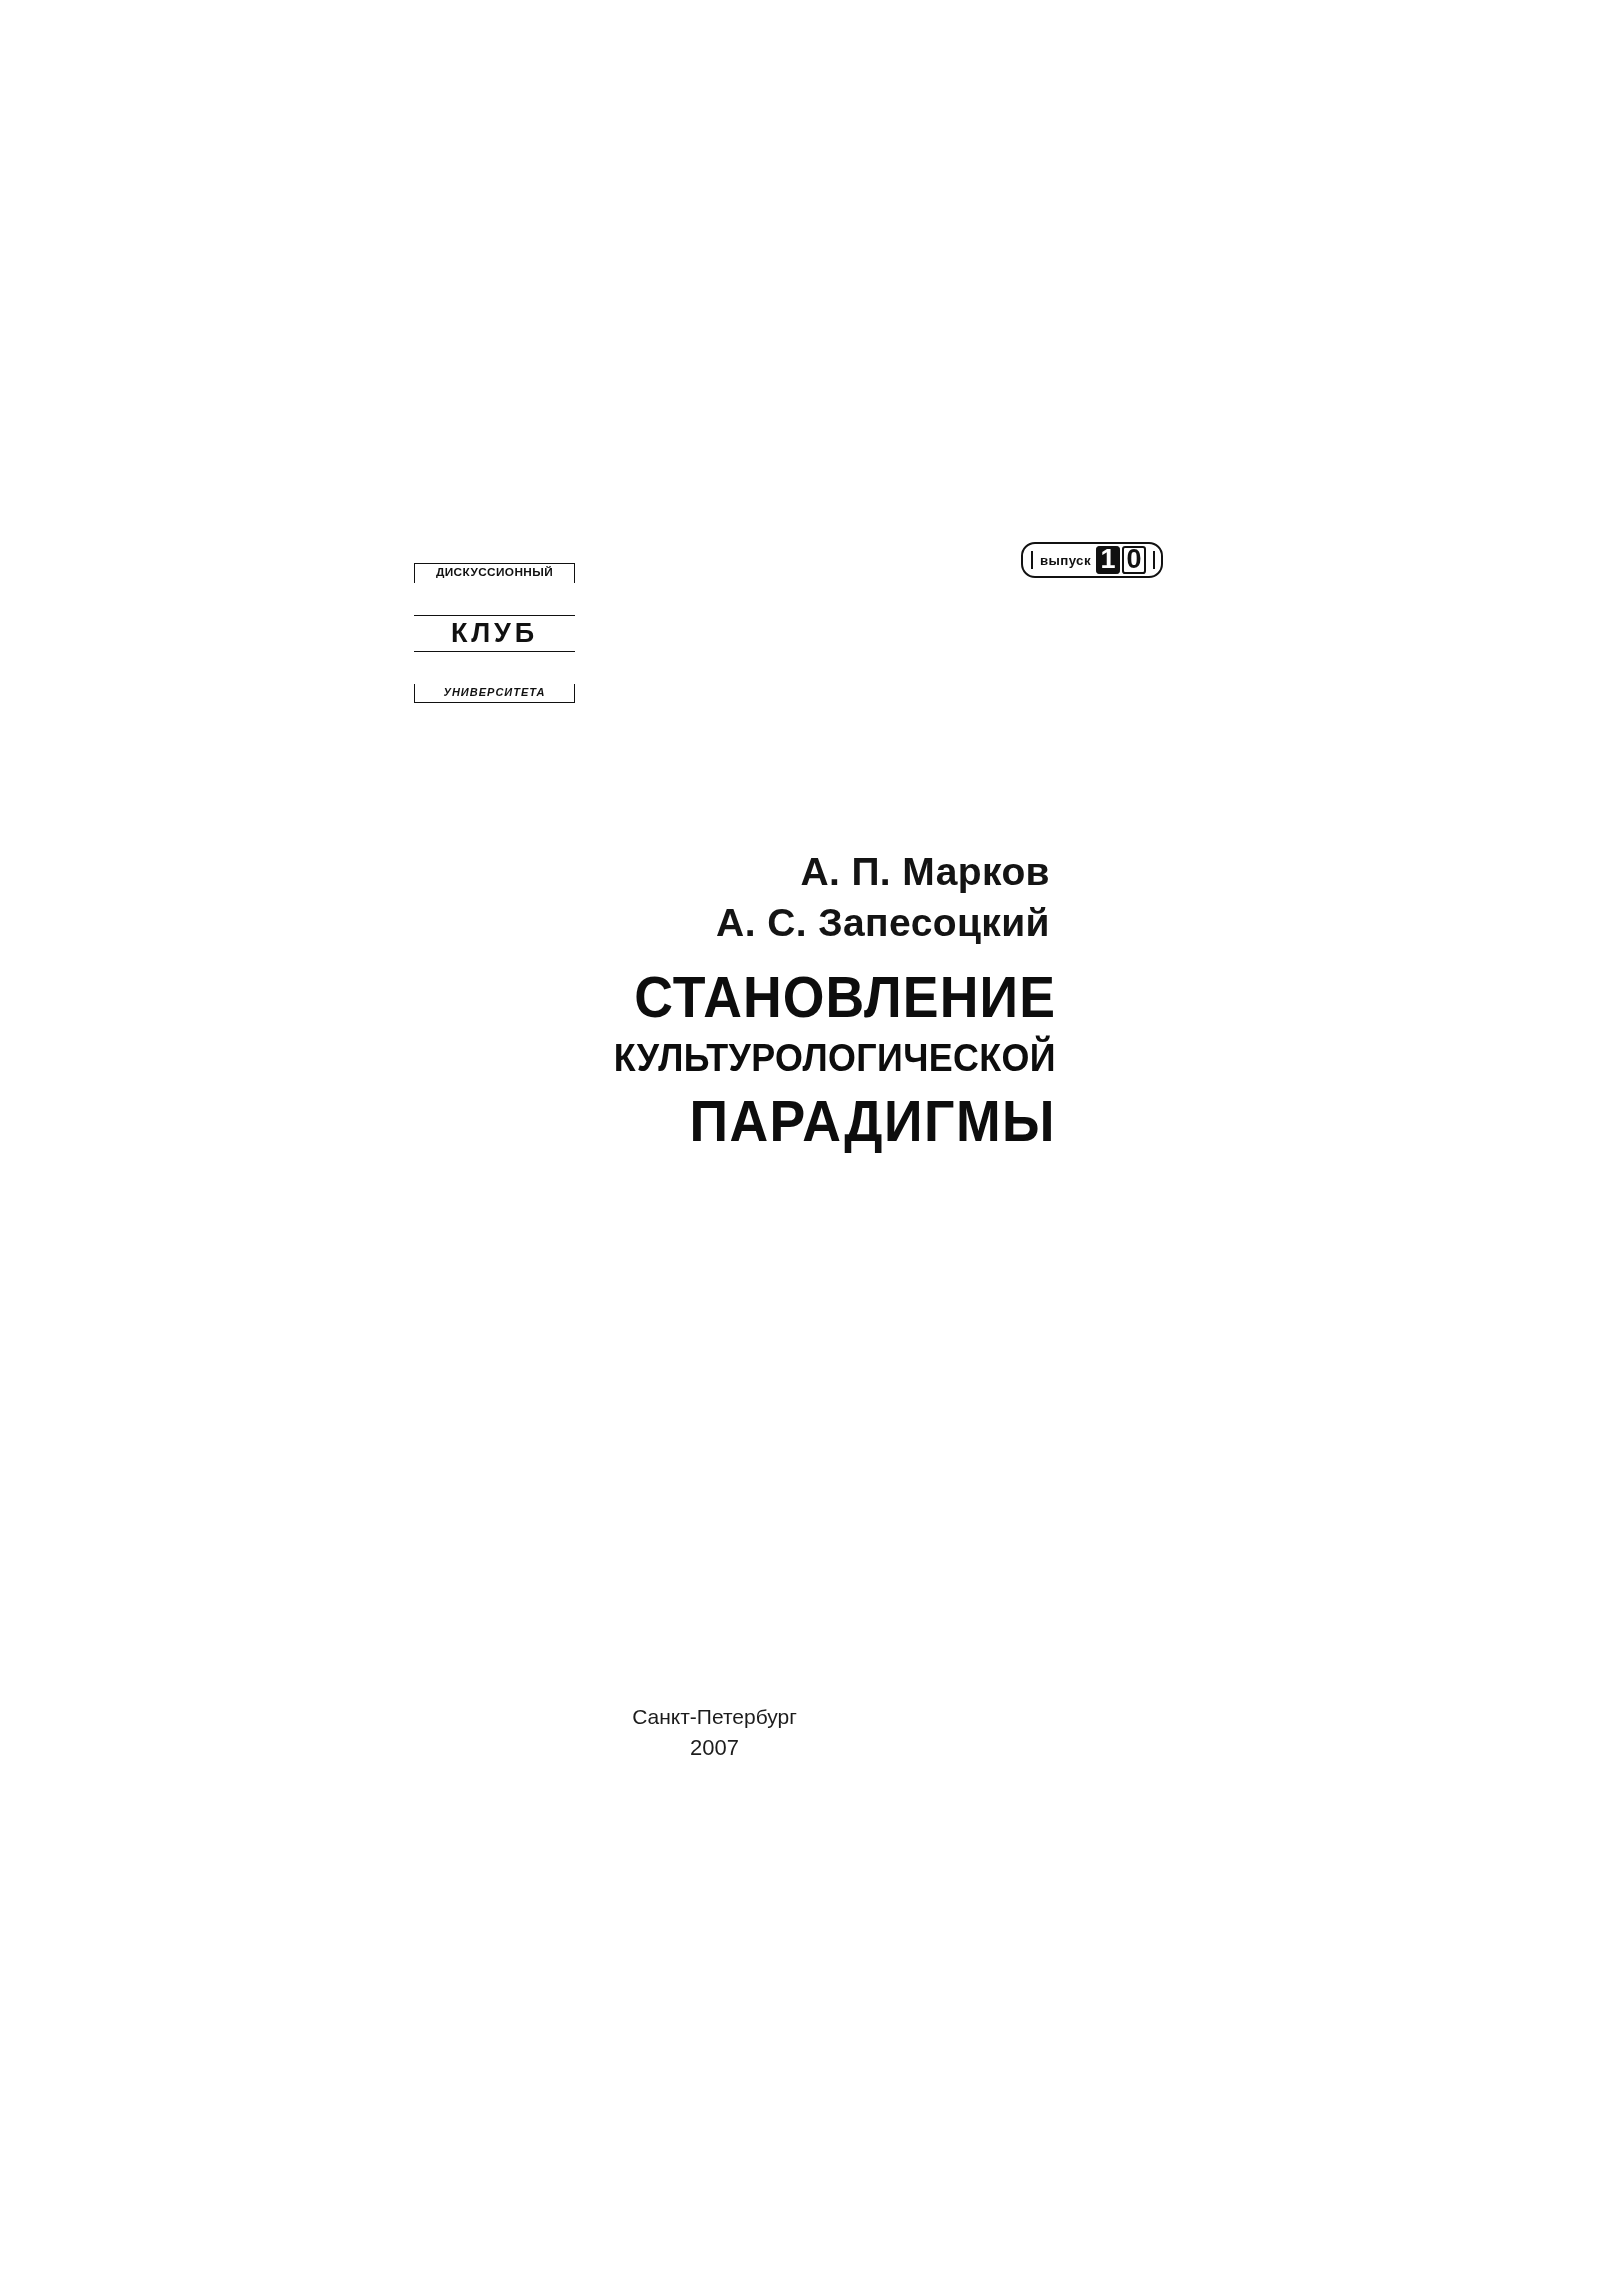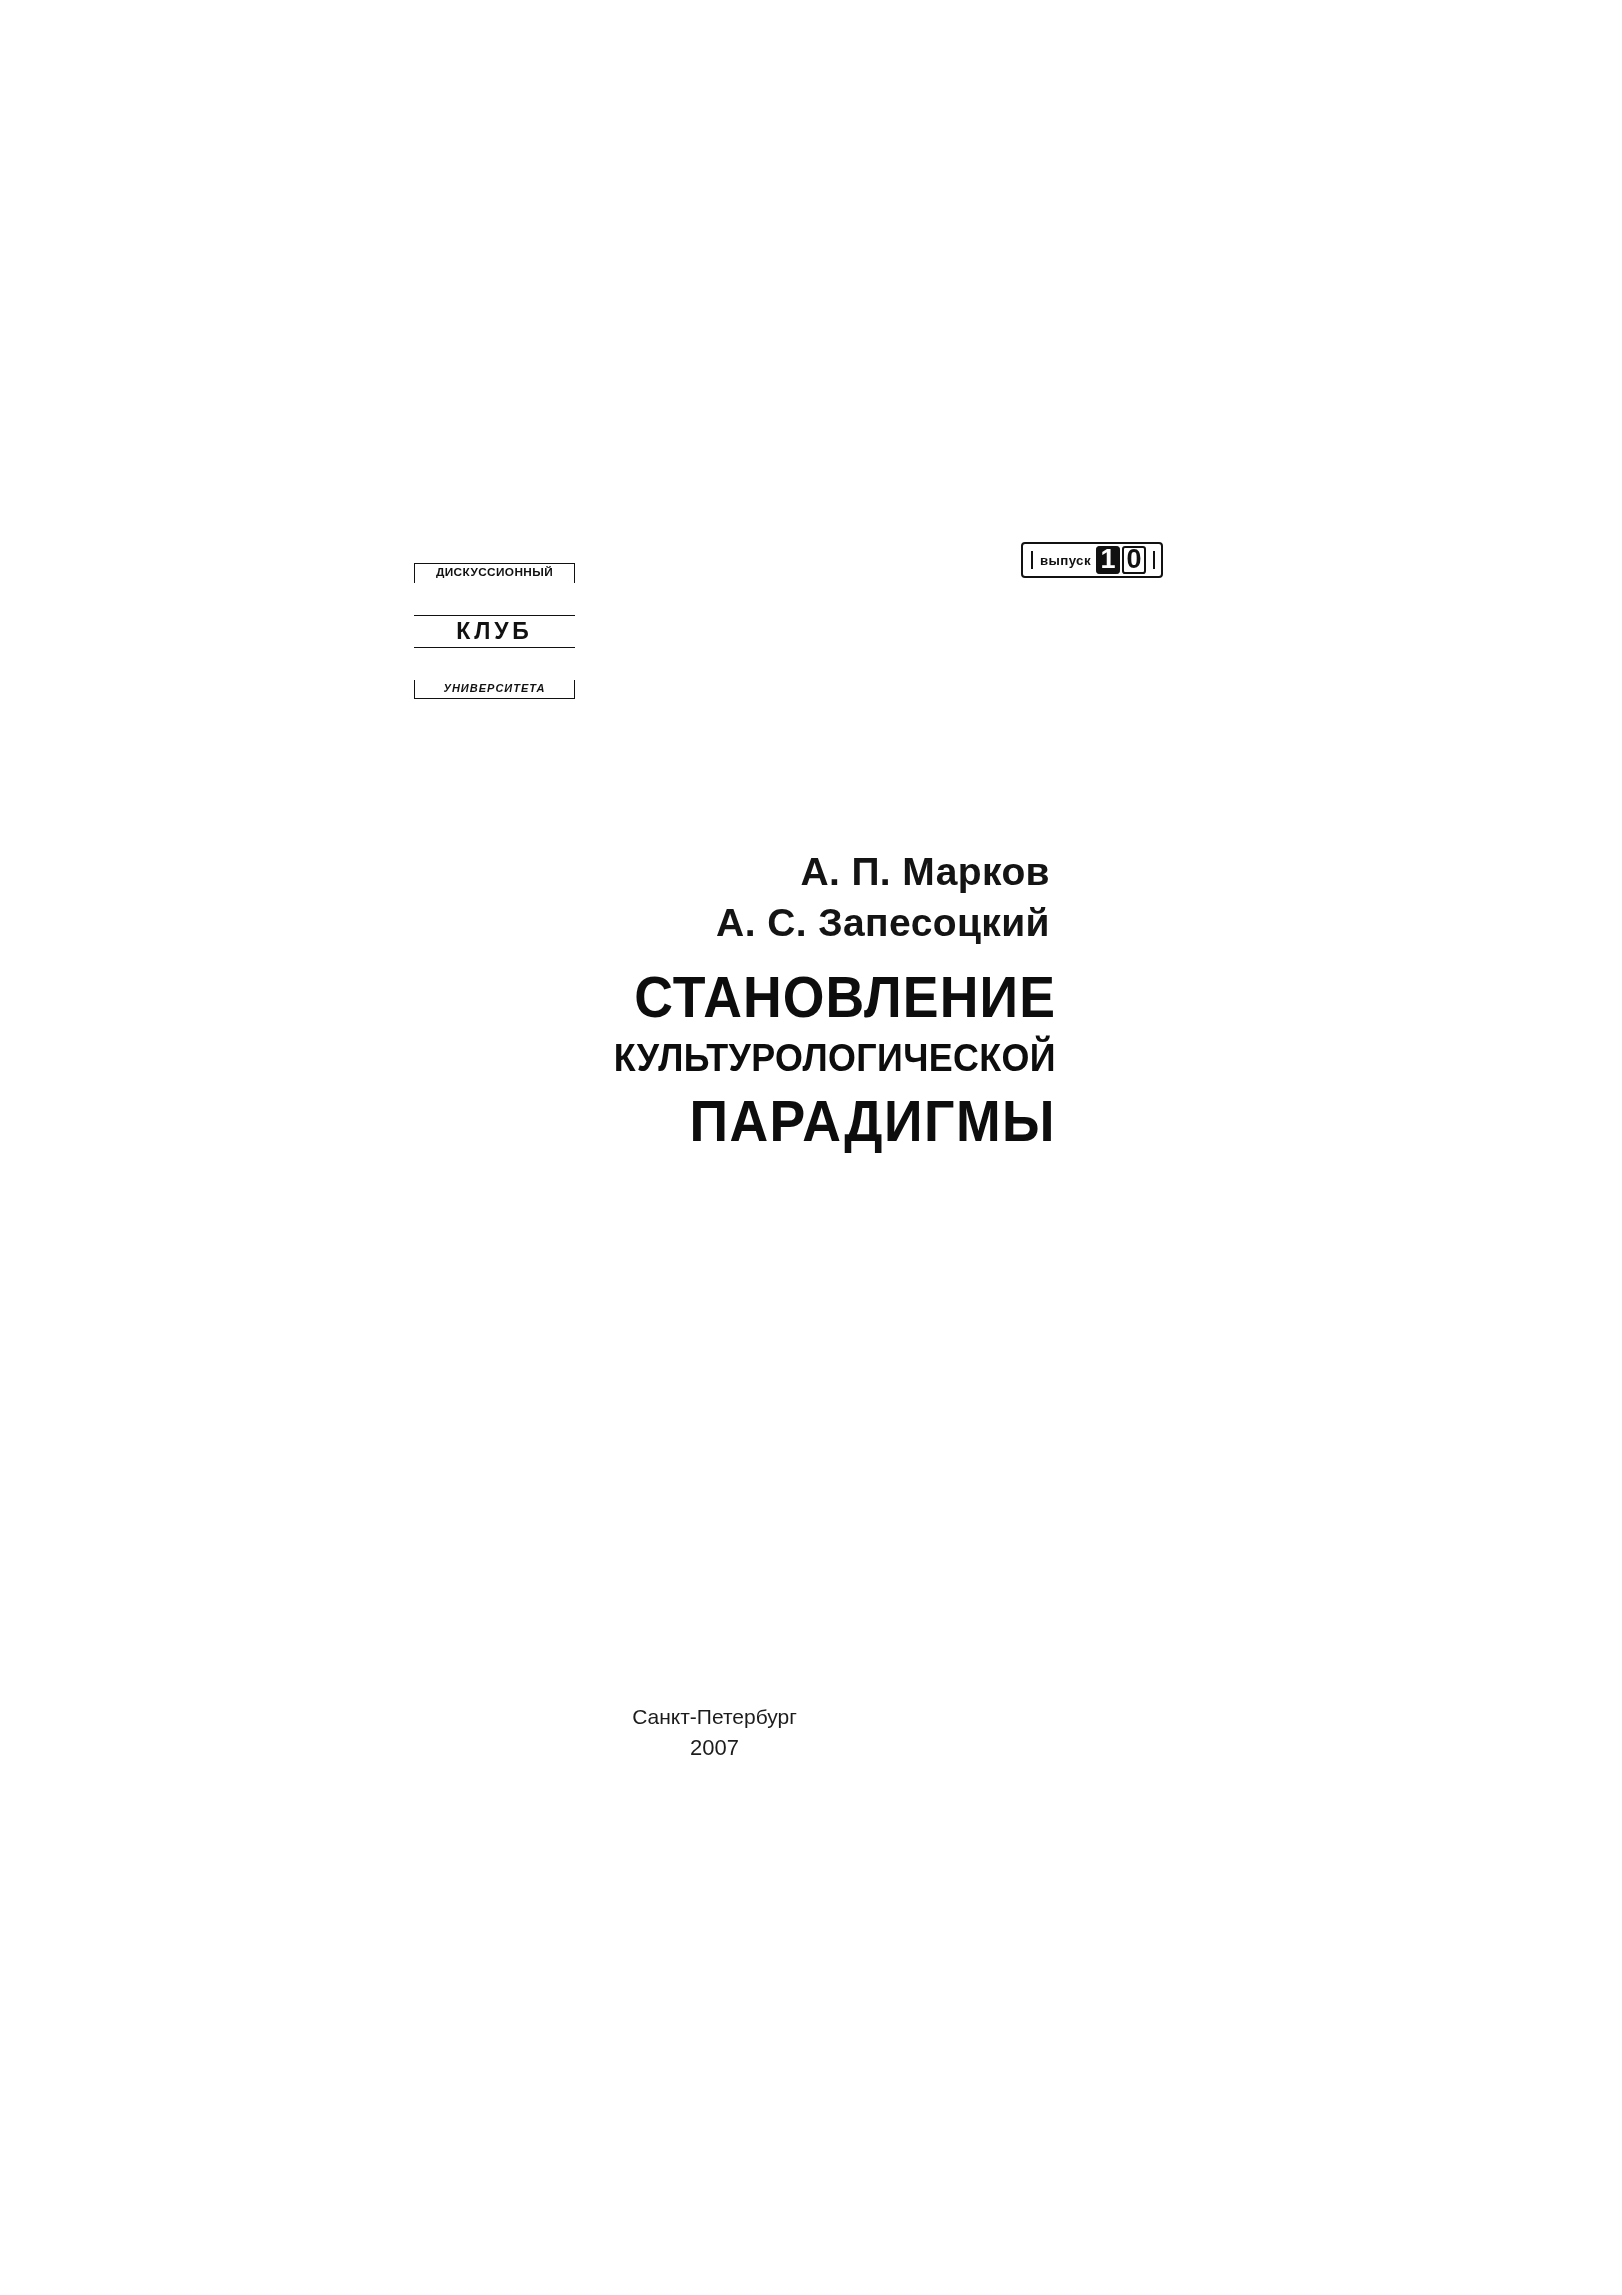--- a/index.html
+++ b/index.html
@@ -38,21 +38,21 @@
     color: #111;
     margin-top: 32px;
   }
   .club-line-top {
     font-size: 11.8px;
     letter-spacing: 0.4px;
     padding: 3.1px 1.6px 3.9px 1.6px;
     border-bottom-width: 0;
   }
   .club-line-mid {
-    font-size: 23px;
+    font-size: 27px;
     letter-spacing: 3.9px;
     padding: 3.9px 1.6px 4.7px 1.6px;
     border-top: 1.6px solid #111;
     border-bottom: 1.6px solid #111;
     border-left: 0;
     border-right: 0;
   }
   .club-line-bot {
     font-size: 11px;
     letter-spacing: 1px;
@@ -62,21 +62,21 @@
   }
 
   
   .issue-badge {
     position: absolute;
     left: 1021px;
     top: 542px;
     display: flex;
     align-items: center;
     border: 2.4px solid #111;
-    border-radius: 4px;
+    border-radius: 14px;
     padding: 3.1px 6.3px 3.1px 7.9px;
     background: #fff;
     height: 36px;
     box-sizing: border-box;
   }
   .issue-badge::before,
   .issue-badge::after {
     content: "";
     width: 3.1px;
     height: 17.3px;

